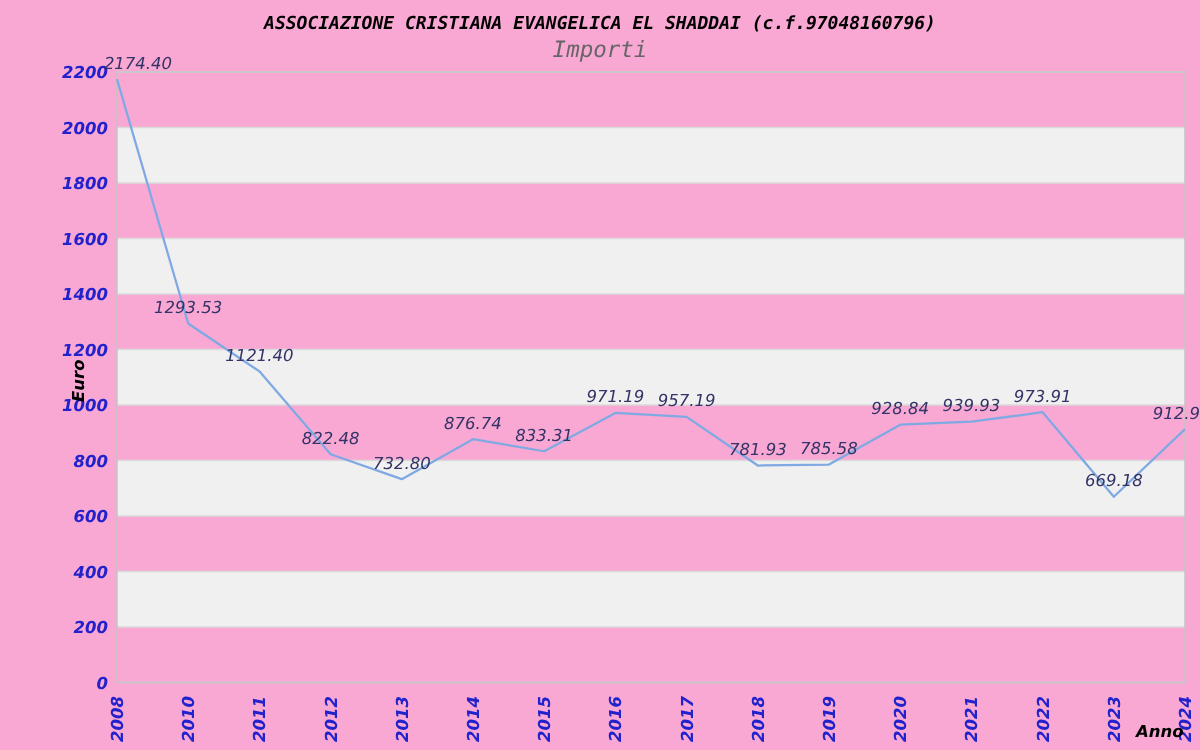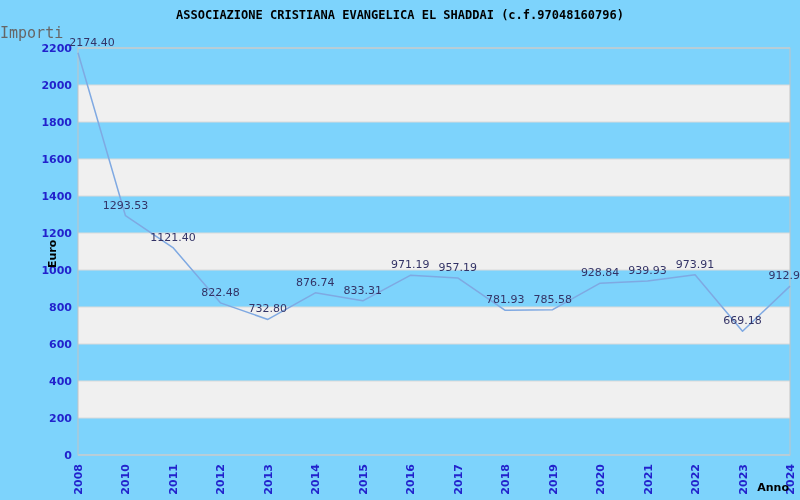--- a/index.html
+++ b/index.html
@@ -1,42 +1,43 @@
 <!DOCTYPE html>
 <html><head>
 <meta charset="utf-8">
 <style>
   html, body { margin: 0; padding: 0; background: #ffffff; }
   .page {
     position: relative;
     width: 800px;
     height: 500px;
-    background: #7dd3fc;
+    background: #f9a8d4;
     overflow: hidden;
     font-family: "DejaVu Sans", "Liberation Sans", sans-serif;
+    font-style: italic;
   }
   .chart-title {
     position: absolute;
     top: 8px;
     left: 0;
     width: 800px;
     text-align: center;
     font-family: "DejaVu Sans Mono", "Liberation Mono", monospace;
     font-size: 12px;
     font-weight: bold;
     color: #000000;
     letter-spacing: 0px;
     white-space: nowrap;
   }
   .chart-subtitle {
     position: absolute;
     top: 24px;
     left: 0;
     width: 800px;
-    text-align: left;
+    text-align: center;
     font-family: "DejaVu Sans Mono", "Liberation Mono", monospace;
     font-size: 15px;
     font-weight: normal;
     color: #666666;
     white-space: nowrap;
   }
   svg { position: absolute; top: 0; left: 0; }
   .axis-title {
     font-family: "DejaVu Sans", "Liberation Sans", sans-serif;
     font-size: 11px;

